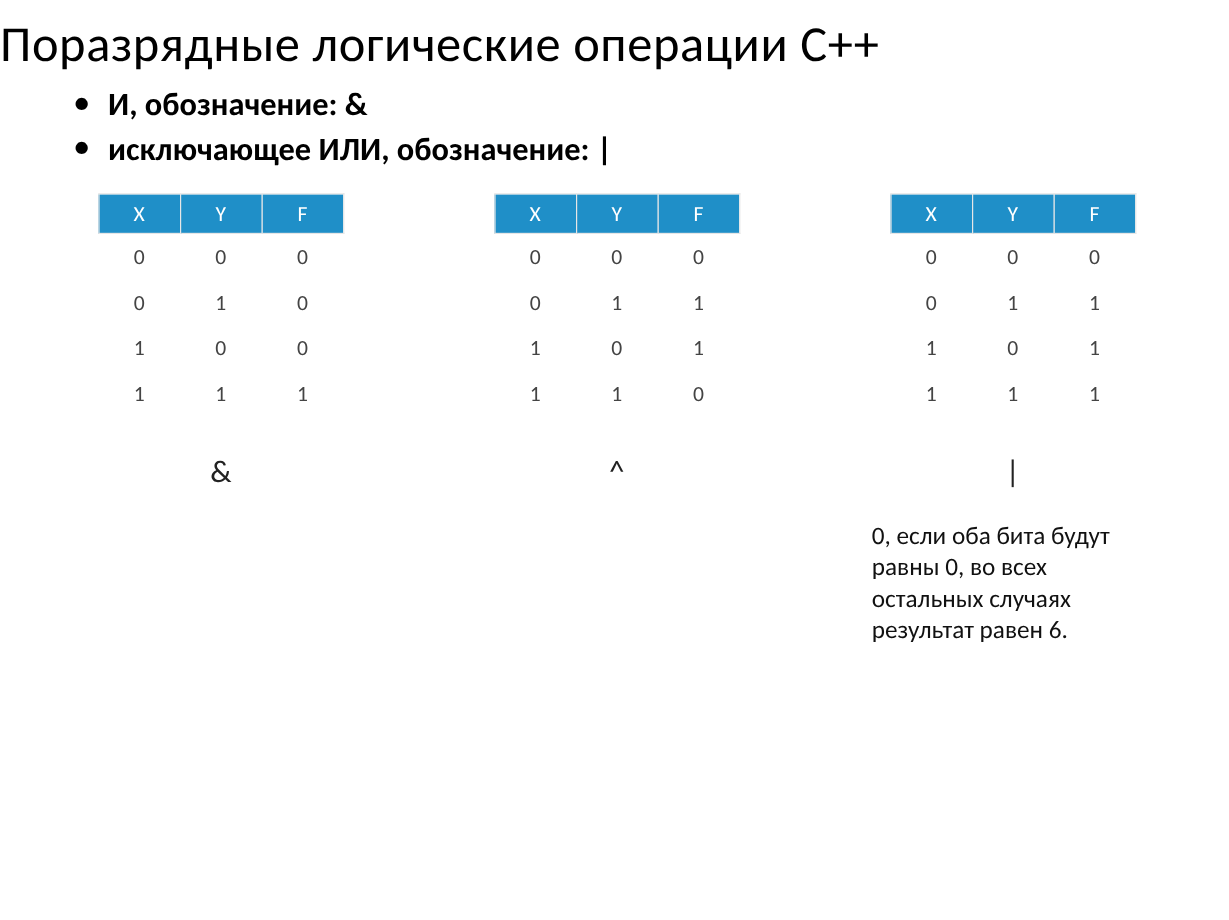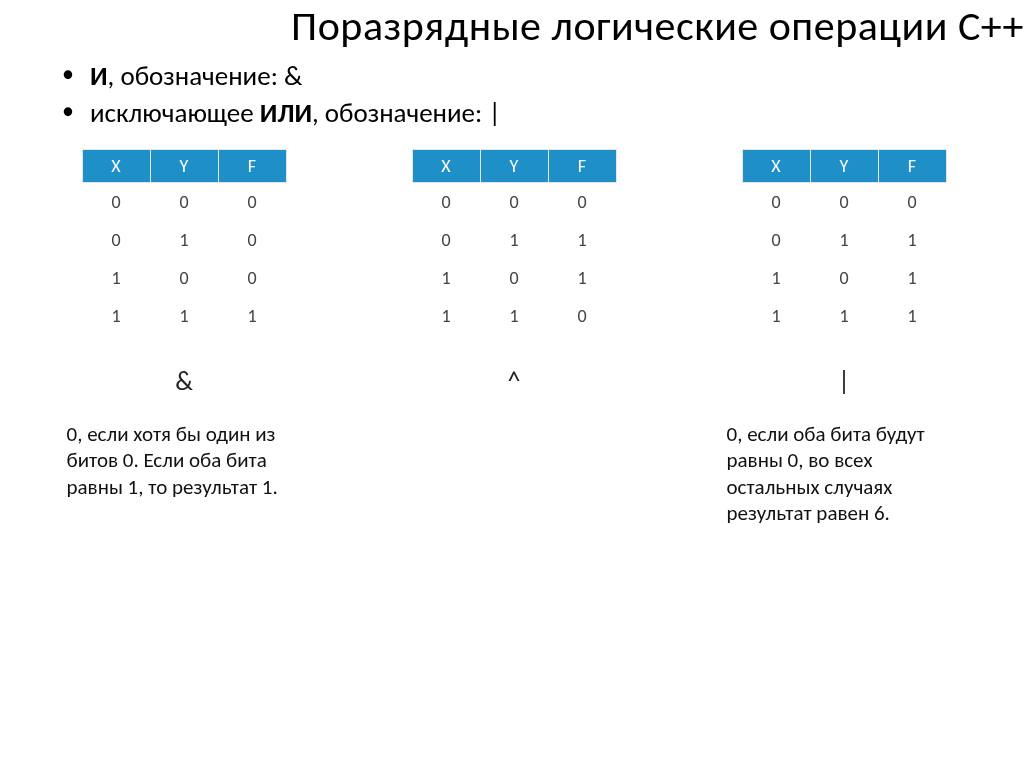--- a/index.html
+++ b/index.html
@@ -11,31 +11,32 @@
     font-family: Calibri, Arial, sans-serif;
     color: #000;
   }
   .slide {
     width: 1024px;
     height: 767px;
     position: relative;
     box-sizing: border-box;
   }
   .title {
-    text-align: right;
+    text-align: left;
     font-size: 42px;
     font-weight: 400;
-    padding-top: 2px;
+    padding-top: 14px;
     line-height: 1.15;
     letter-spacing: 0.5px;
   }
   .bullets {
     margin: 8px 0 0 56px;
     padding: 0;
     list-style: none;
+    font-weight: bold;
   }
   .bullets li {
     font-size: 27px;
     line-height: 1.35;
     position: relative;
     padding-left: 34px;
   }
   .bullets li::before {
     content: "•";
     position: absolute;
@@ -131,21 +132,20 @@
               <td>0</td>
             </tr>
         <tr>
               <td>1</td>
               <td>1</td>
               <td>1</td>
             </tr>
       </tbody>
         </table>
       <div class="op">&amp;</div>
-      <div class="desc">0, если хотя бы один из битов 0. Если оба бита равны 1, то результат 1.</div>
     </div>
 
     <div class="col">
       <table class="truth">
         <tbody>
             <tr>
           <th>X</th>
           <th>Y</th>
           <th>F</th>
         </tr>

